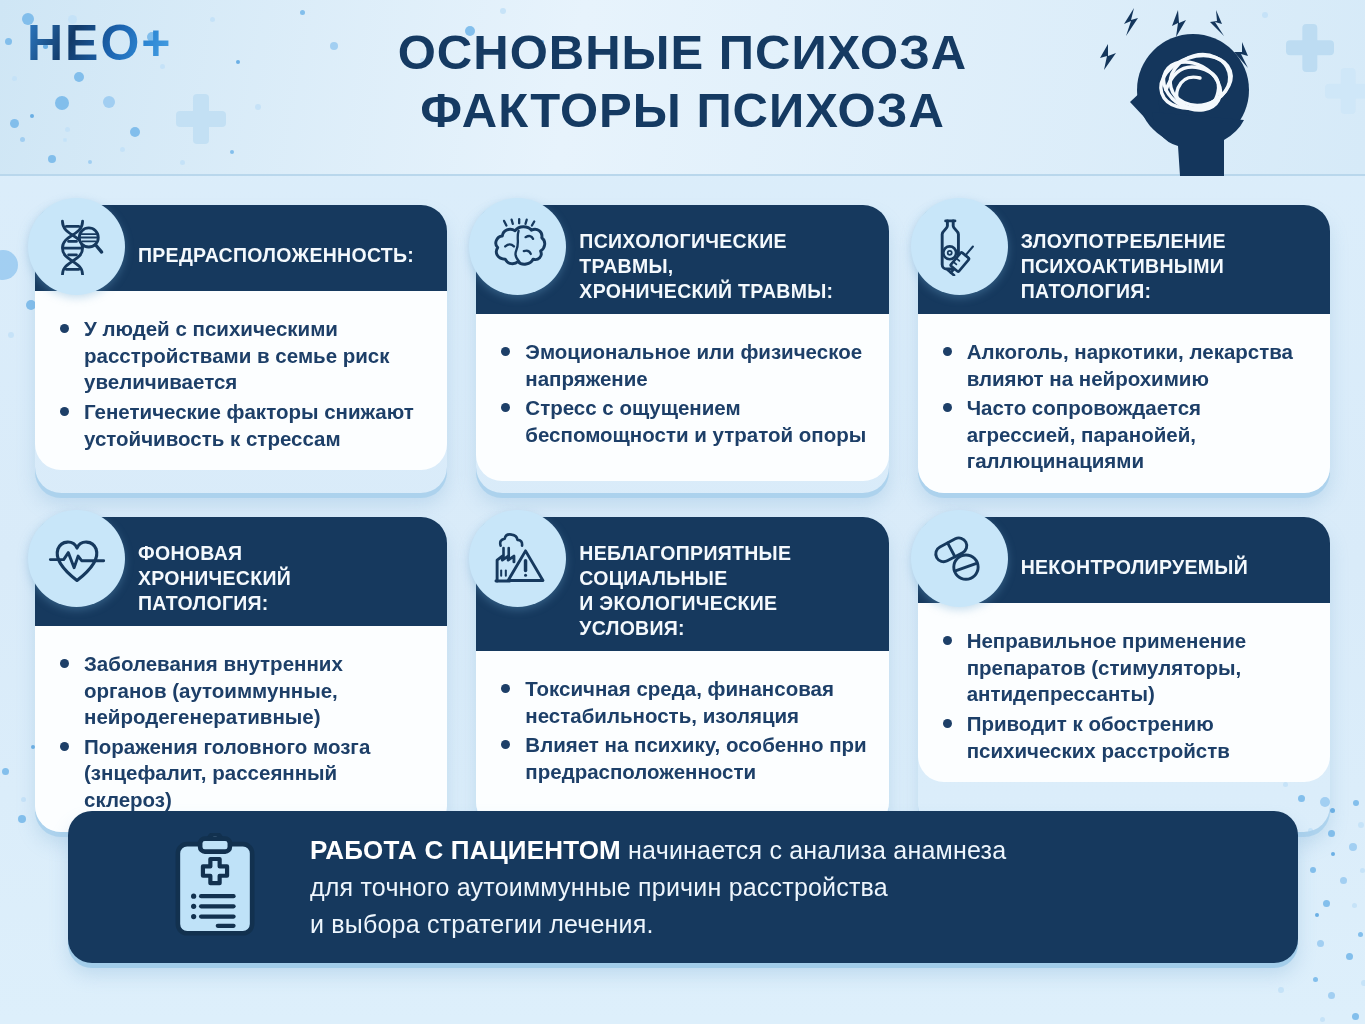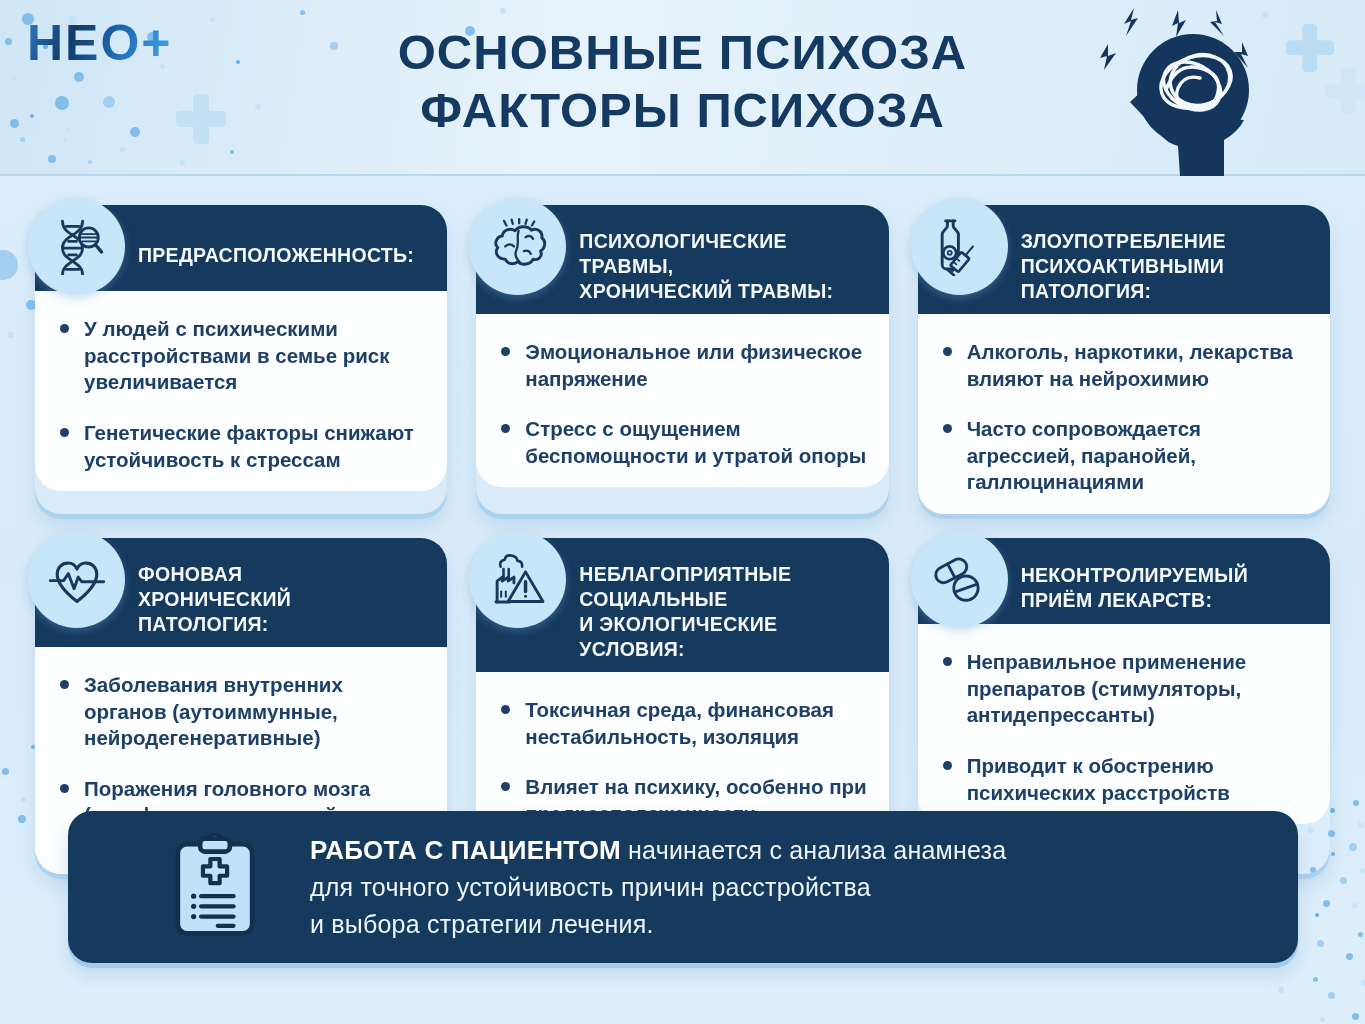--- a/index.html
+++ b/index.html
@@ -51,21 +51,21 @@
   }
   .card-header {
     min-height:86px; background:#16395e; border-radius:26px 26px 0 0;
     display:flex; align-items:center; padding:24px 14px 10px 103px;
   }
   .card-title { color:#f4f9fd; font-size:19.5px; font-weight:700; line-height:1.28; letter-spacing:.3px; }
   .card-title .title-line { display:block; }
   .card-body { background:#fcfeff; border-radius:0 0 26px 26px; padding:25px 18px 18px 25px; }
   .cards-grid .card:nth-child(-n+3) .card-body { min-height:167px; }
   .cards-grid .card:nth-child(n+4)  .card-body { min-height:177px; }
-  .bullet-list { list-style:none; display:flex; flex-direction:column; gap:24px; }
+  .bullet-list { list-style:none; display:flex; flex-direction:column; gap:3px; }
   .bullet-item { display:flex; gap:15px; }
   .bullet-dot { flex:0 0 9px; width:9px; height:9px; border-radius:50%; background:#1d3f68; margin-top:8px; }
   .bullet-text { color:#1d3f68; font-size:20.5px; font-weight:600; line-height:1.3; }
   
   .footer-band {
     position:absolute; left:68px; top:811px; width:1230px; height:152px; z-index:2;
     background:#16395e; border-radius:24px;
     display:flex; align-items:center; gap:52px; padding-left:104px;
     box-shadow:0 5px 0 rgba(158,203,233,.9), 0 12px 18px rgba(122,172,212,.3);
   }
@@ -365,21 +365,20 @@
      <rect x="8" y="21" width="57" height="27" rx="13.5" fill="#c8e6f9" stroke-width="5"></rect>
      <line x1="36.5" y1="21" x2="36.5" y2="48" stroke-width="5"></line>
    </g>
    <circle cx="62" cy="64" r="21" fill="#c8e6f9" stroke-width="5"></circle>
    <line x1="45" y1="70" x2="79" y2="58" stroke-width="5"></line>
  </svg>
         </div>
         <header class="card-header">
           <div class="card-title">
             <span class="title-line">НЕКОНТРОЛИРУЕМЫЙ</span>
-            <span class="title-line">ПРИЁМ ЛЕКАРСТВ:</span>
           </div>
         </header>
         <div class="card-body">
           <ul class="bullet-list">
             <li class="bullet-item">
               <span class="bullet-dot"></span>
               <span class="bullet-text">Неправильное применение препаратов (стимуляторы, антидепрессанты)</span>
             </li>
             <li class="bullet-item">
               <span class="bullet-dot"></span>
@@ -403,18 +402,18 @@
             <line x1="49" y1="100" x2="66" y2="100"></line>
    </g>
    <g fill="#12314f">
             <circle cx="23" cy="68" r="2.8"></circle>
             <circle cx="23" cy="79" r="2.8"></circle>
             <circle cx="23" cy="90" r="2.8"></circle>
           </g>
  </svg></div>
     <div class="footer-text">
       <div class="footer-line"><b class="footer-heading">РАБОТА С ПАЦИЕНТОМ</b><span> начинается с анализа анамнеза</span></div>
-      <div class="footer-line">для точного устойчивость причин расстройства</div>
+      <div class="footer-line">для точного аутоиммунные причин расстройства</div>
       <div class="footer-line">и выбора стратегии лечения.</div>
     </div>
   </div>
 
 </div>
 
 </body></html>

